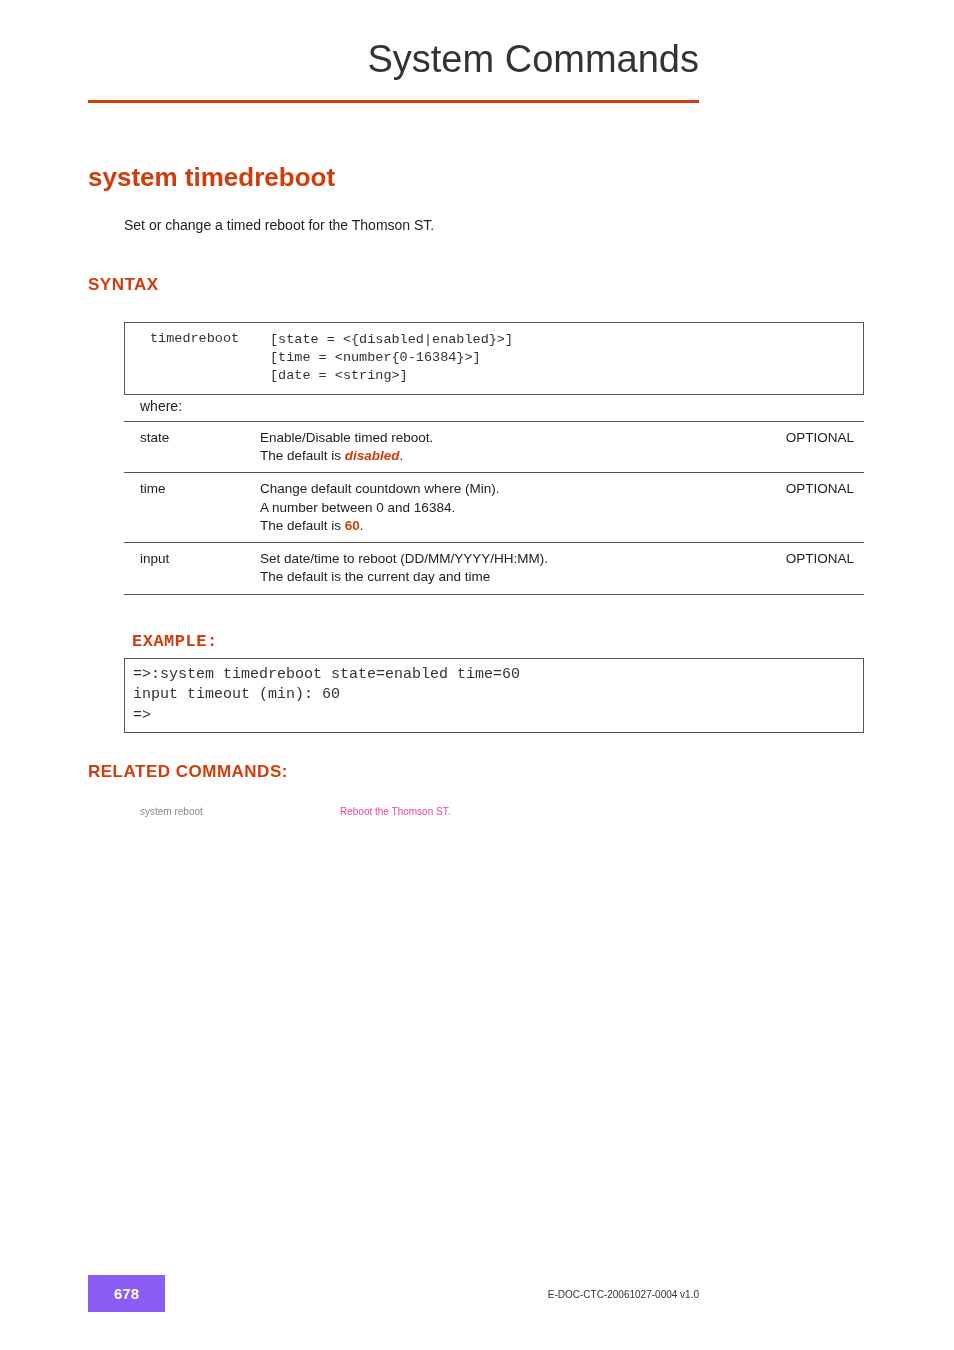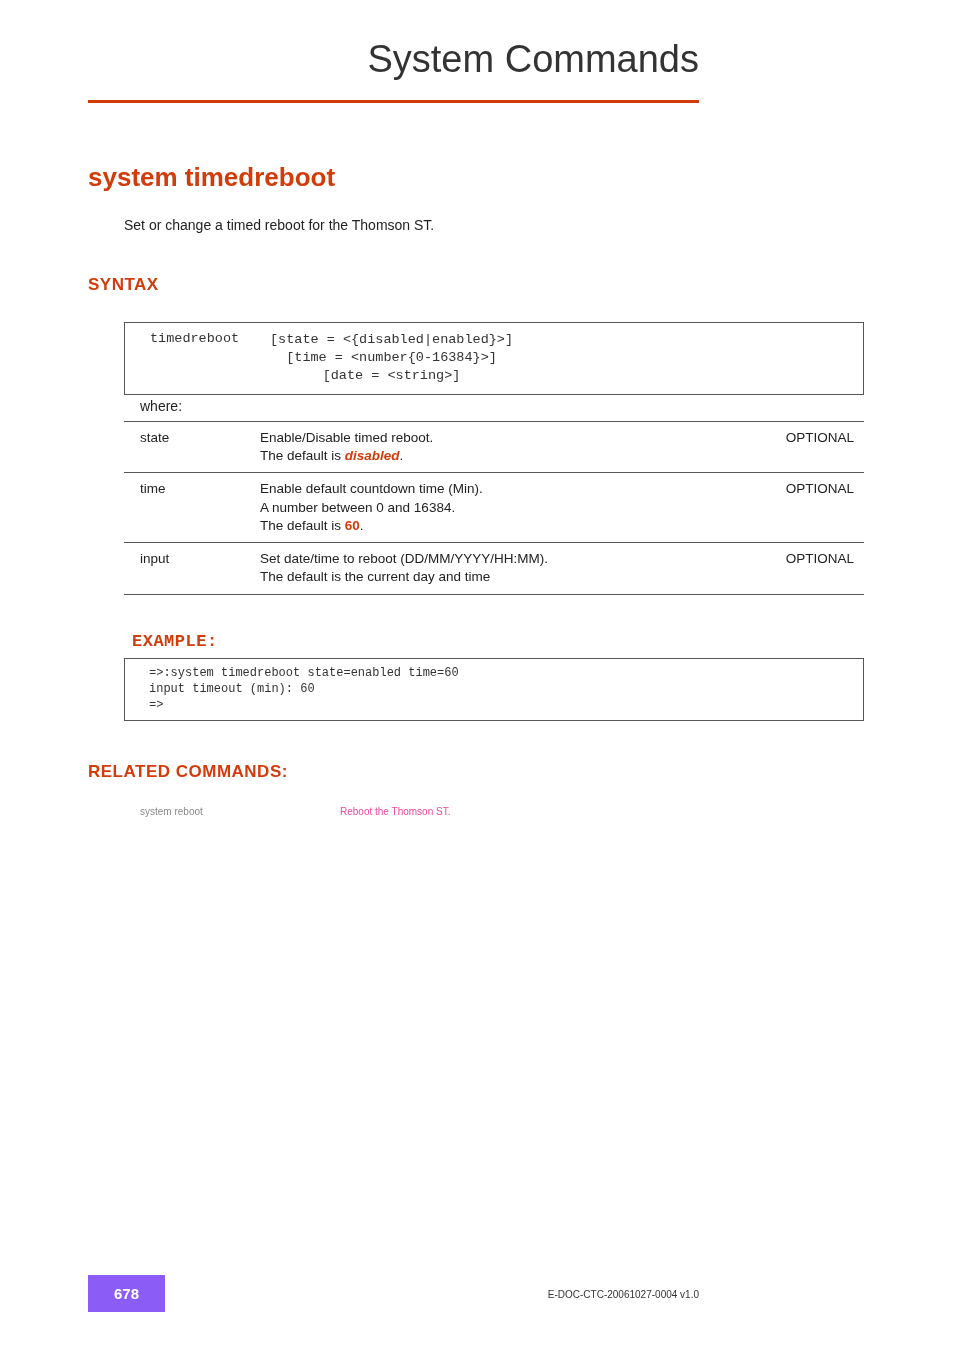--- a/index.html
+++ b/index.html
@@ -7,33 +7,33 @@
   .page { position: relative; width: 767px; height: 1350px; }
   .header-title { position: absolute; top: 38px; right: 68px; font-size: 38px; font-weight: 300; color: #333; font-family: "Arial Narrow", Arial, sans-serif; letter-spacing: 0px; }
   .header-rule { position: absolute; top: 100px; left: 88px; right: 68px; border-top: 3px solid #d23c0a; }
   .cmd-title { position: absolute; top: 162px; left: 88px; font-size: 26px; font-weight: bold; color: #d23c0a; font-family: "Arial Narrow", Arial, sans-serif; }
   .desc { position: absolute; top: 217px; left: 124px; font-size: 14px; color: #222; }
   .sec-syntax { position: absolute; top: 275px; left: 88px; font-size: 17px; font-weight: bold; color: #d23c0a; font-family: "Arial Narrow", Arial, sans-serif; letter-spacing: 0.5px; }
 
   .syntax-box { position: absolute; top: 322px; left: 124px; width: 740px; border: 1px solid #555; padding: 8px 25px; }
   .syntax-row { display: flex; }
   .syntax-cmd { width: 120px; font-family: "Courier New", monospace; font-size: 13.5px; color: #333; }
-  .syntax-args { font-family: "Courier New", monospace; font-size: 13.5px; color: #333; line-height: 1.35; white-space: pre; text-align: center; }
+  .syntax-args { font-family: "Courier New", monospace; font-size: 13.5px; color: #333; line-height: 1.35; white-space: pre; }
 
   .where-label { position: absolute; top: 398px; left: 140px; font-size: 14px; color: #222; }
 
   .params-table { position: absolute; top: 421px; left: 124px; width: 740px; border-collapse: collapse; font-size: 13.5px; color: #222; }
   .params-table td { border-top: 1px solid #555; border-bottom: 1px solid #555; padding: 7px 6px 7px 16px; vertical-align: top; line-height: 1.35; }
   .params-table td.pname { width: 120px; }
   .params-table td.pflag { width: 110px; text-align: right; padding-right: 10px; }
   .red-bold-italic { color: #d23c0a; font-weight: bold; font-style: italic; }
   .red-bold { color: #d23c0a; font-weight: bold; }
 
   .sec-example { position: absolute; top: 632px; left: 88px; font-size: 17px; font-weight: bold; color: #d23c0a; font-family: Liberation Mono, monospace; letter-spacing: 0.5px; margin-left: 44px; }
-  .example-box { position: absolute; top: 658px; left: 124px; width: 740px; border: 1px solid #555; padding: 6px 24px; font-family: "Courier New", monospace; font-size: 12px; color: #333; line-height: 1.35; white-space: pre; }
+  .example-box { position: absolute; top: 658px; left: 124px; width: 740px; border: 1px solid #555; padding: 6px 8px; font-family: "Courier New", monospace; font-size: 15px; color: #333; line-height: 1.35; white-space: pre; }
 
   .sec-related { position: absolute; top: 762px; left: 88px; font-size: 17px; font-weight: bold; color: #d23c0a; font-family: "Arial Narrow", Arial, sans-serif; letter-spacing: 0.5px; }
   .related-row { position: absolute; top: 806px; left: 140px; display: flex; font-size: 10px; }
   .related-cmd { width: 200px; color: #888; }
   .related-desc { color: #ec4899; }
 
   .footer-badge { position: absolute; bottom: 38px; left: 88px; background: #8b5cf6; color: #fff; font-weight: bold; font-size: 15px; padding: 10px 26px; }
   .footer-doc { position: absolute; bottom: 50px; right: 68px; font-size: 10px; color: #333; }
 </style>
 </head>
@@ -66,21 +66,21 @@
       <td class="pname">state</td>
       <td>
         <span>Enable/Disable timed reboot.</span><br>
         <span>The default is </span><span class="red-bold-italic">disabled</span><span>.</span>
       </td>
       <td class="pflag">OPTIONAL</td>
     </tr>
     <tr>
       <td class="pname">time</td>
       <td>
-        <span>Enable default countdown time (Min).</span><br>
+        <span>Change default countdown where (Min).</span><br>
         <span>A number between 0 and 16384.</span><br>
         <span>The default is </span><span class="red-bold">60</span><span>.</span>
       </td>
       <td class="pflag">OPTIONAL</td>
     </tr>
     <tr>
       <td class="pname">input</td>
       <td>
         <span>Set date/time to reboot (DD/MM/YYYY/HH:MM).</span><br>
         <span>The default is the current day and time</span>

